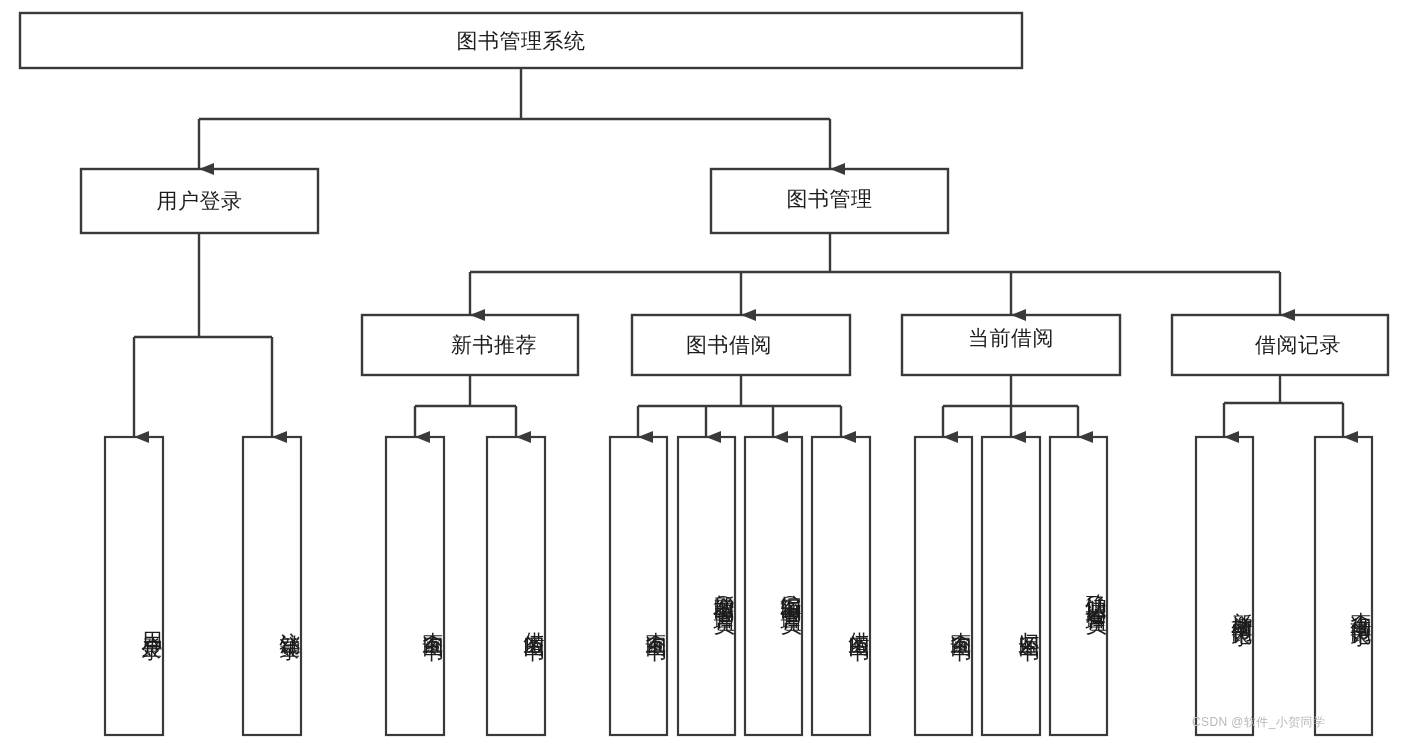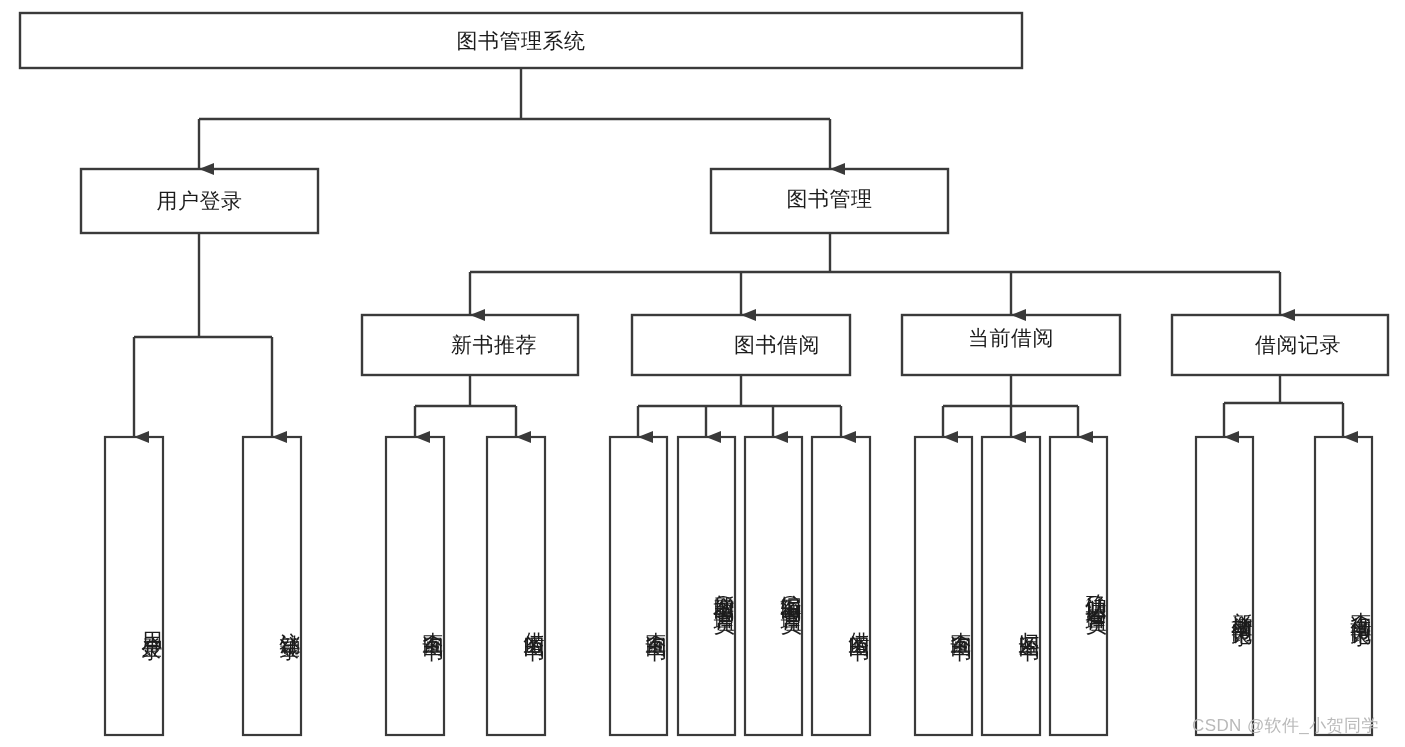--- a/index.html
+++ b/index.html
@@ -70,21 +70,21 @@
     align-items: flex-start;
     padding-top: 6px;
   }
   .label-v.tall {
     padding-top: 4px;
   }
   .watermark {
     position: absolute;
     left: 1192px;
     top: 714px;
-    font-size: 17px;
+    font-size: 12px;
     color: #b9b9b9;
     font-family: "Liberation Sans", "DejaVu Sans", sans-serif;
     white-space: nowrap;
     letter-spacing: 0.4px;
   }
 </style>
 </head>
 <body>
 
 <div id="diagram-root">
@@ -160,21 +160,21 @@
     <path class="conn" marker-end="url(#arrowDown)" d="M1224,403 L1224,437"></path>
     <path class="conn" marker-end="url(#arrowDown)" d="M1343,403 L1343,437"></path>
   </svg>
 
   <div class="node-label label-h" style="left:20px;top:13px;width:1002px;height:55px;">图书管理系统</div>
 
   <div class="node-label label-h" style="left:81px;top:169px;width:237px;height:64px;">用户登录</div>
   <div class="node-label label-h" style="left:711px;top:169px;width:237px;height:64px;font-family:Liberation Mono, monospace;">图书管理</div>
 
   <div class="node-label label-h" style="left:362px;top:315px;width:216px;height:60px;margin-left:24px;">新书推荐</div>
-  <div class="node-label label-h" style="left:668px;top:315px;width:218px;height:60px;">图书借阅</div>
+  <div class="node-label label-h" style="left:620px;top:315px;width:218px;height:60px;">图书借阅</div>
   <div class="node-label label-h" style="left:902px;top:315px;width:218px;height:45px;text-align:center;">当前借阅</div>
   <div class="node-label label-h" style="left:1172px;top:315px;width:252px;height:60px;">借阅记录</div>
 
   <div class="node-label label-v" style="left:105px;top:500px;width:58px;height:235px;">用户登录</div>
   <div class="node-label label-v" style="left:243px;top:500px;width:58px;height:235px;">注销登录</div>
   <div class="node-label label-v" style="left:386px;top:500px;width:58px;height:235px;">查询图书</div>
   <div class="node-label label-v" style="left:487px;top:500px;width:58px;height:235px;">借阅图书</div>
   <div class="node-label label-v" style="left:610px;top:500px;width:57px;height:235px;">查询图书</div>
   <div class="node-label label-v tall" style="left:678px;top:441px;width:57px;height:294px;">新增图书（管理员）</div>
   <div class="node-label label-v tall" style="left:745px;top:441px;width:57px;height:294px;">编辑图书（管理员）</div>

